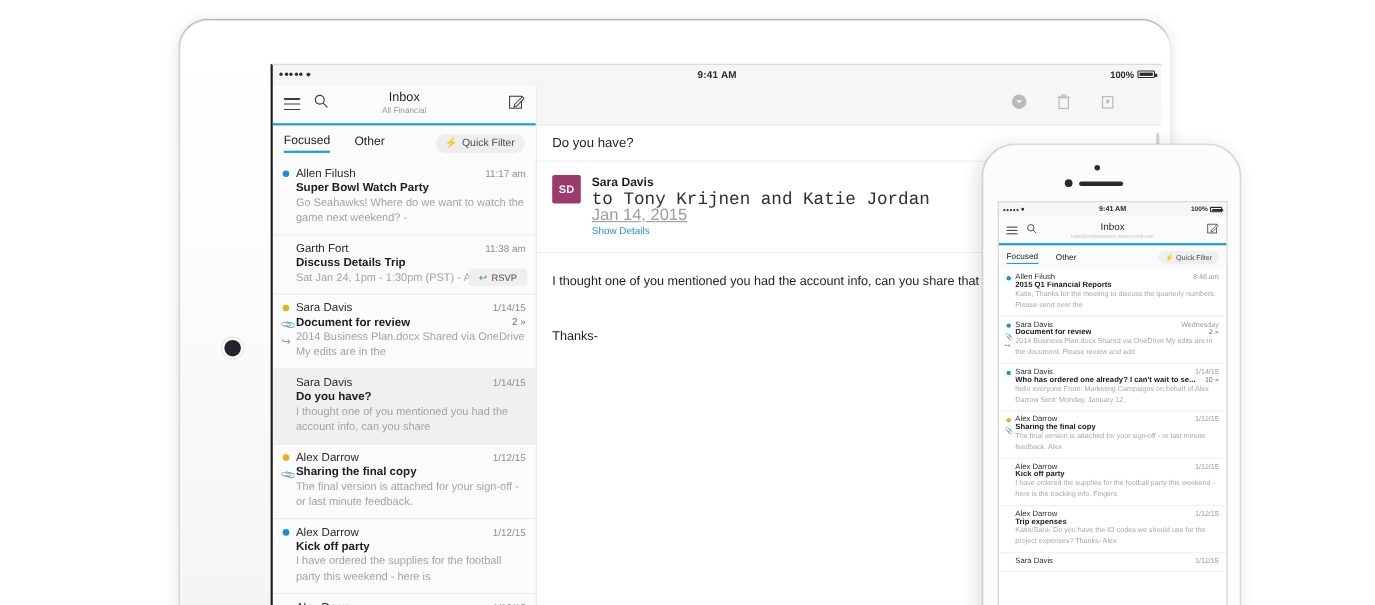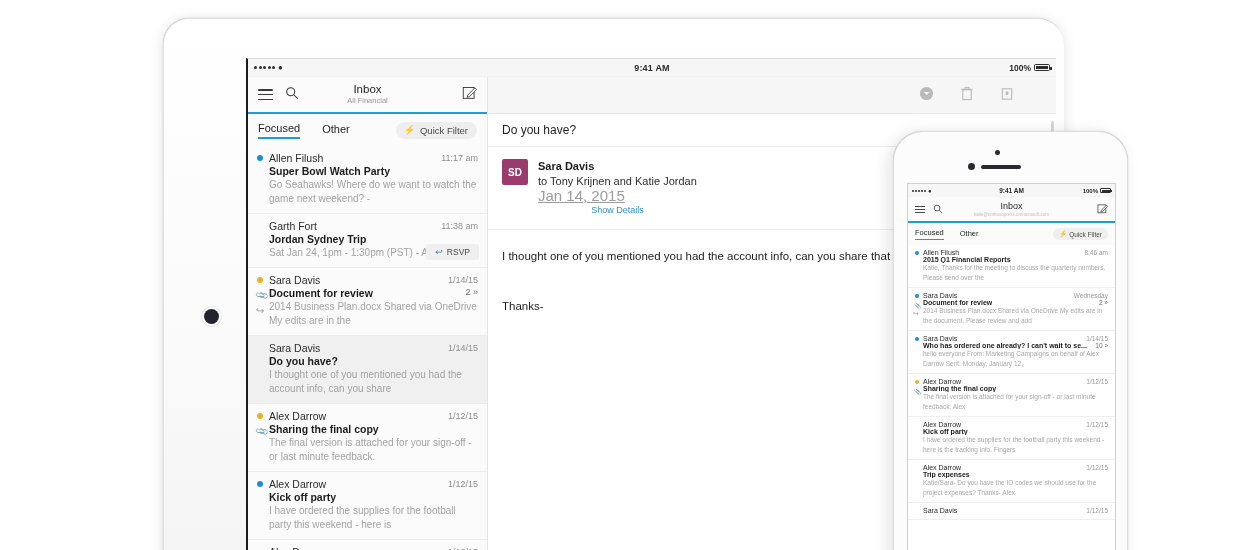--- a/index.html
+++ b/index.html
@@ -130,23 +130,23 @@
     border-bottom: 1px solid #ededed;
   }
   .read-head { display: flex; padding: 12px 14px 10px 14px; }
   .avatar {
     width: 26px; height: 26px; border-radius: 2px; background: #9b3a6d;
     color: #fff; font-size: 10px; font-weight: bold;
     display: flex; align-items: center; justify-content: center; flex: 0 0 26px;
   }
   .read-meta { margin-left: 10px; }
   .rm-from { font-size: 11px; font-weight: bold; color: #1c1c1c; line-height: 15px; }
-  .rm-to { font-size: 11px; color: #2f2f2f; line-height: 15px; }
+  .rm-to { font-size: 16px; color: #2f2f2f; line-height: 15px; font-family: Liberation Mono, monospace; }
   .rm-date { font-size: 15px; color: #9c9c9c; line-height: 14px; text-decoration: underline; }
-  .rm-details { font-size: 9px; color: #2f8fd0; line-height: 14px; cursor: pointer; text-align: center; }
+  .rm-details { font-size: 9px; color: #2f8fd0; line-height: 14px; cursor: pointer; }
   .read-divider { height: 1px; background: #ededed; margin: 2px 0 0 0; }
   .read-body { padding: 16px 14px 0 14px; font-size: 11.5px; color: #1e1e1e; line-height: 20px; }
   .read-body p { white-space: nowrap; overflow: hidden; }
   .read-sig { margin-top: 30px; }
   .read-scrollbar { position: absolute; right: 2px; top: 44px; width: 3px; height: 130px; background: #d6d6d6; border-radius: 2px; }
 
   
   #phone {
     position: absolute; left: 893px; top: 131px;
     width: 235px; height: 440px;
@@ -279,21 +279,21 @@
                 </div>
                 <div class="mi-preview">Go Seahawks! Where do we want to watch the game next weekend? -</div>
               </div>
               <div class="mailitem">
                 <div class="mi-row1">
                   <span class="dot none"></span>
                   <span class="mi-from">Garth Fort</span>
                   <span class="mi-date">11:38 am</span>
                 </div>
                 <div class="mi-row2">
-                  <span class="mi-subject">Jordan Sydney Trip</span>
+                  <span class="mi-subject">Discuss Details Trip</span>
                   <span class="mi-count"></span>
                 </div>
                 <div class="mi-preview">Sat Jan 24, 1pm - 1:30pm (PST) - Available</div>
                 <span class="rsvp">
                   <span class="arr">↩</span>
                   <span>RSVP</span>
                 </span>
               </div>
               <div class="mailitem">
                 <span class="mi-attach" style="top:23px;"><span class="attach-clip">📎</span></span>

